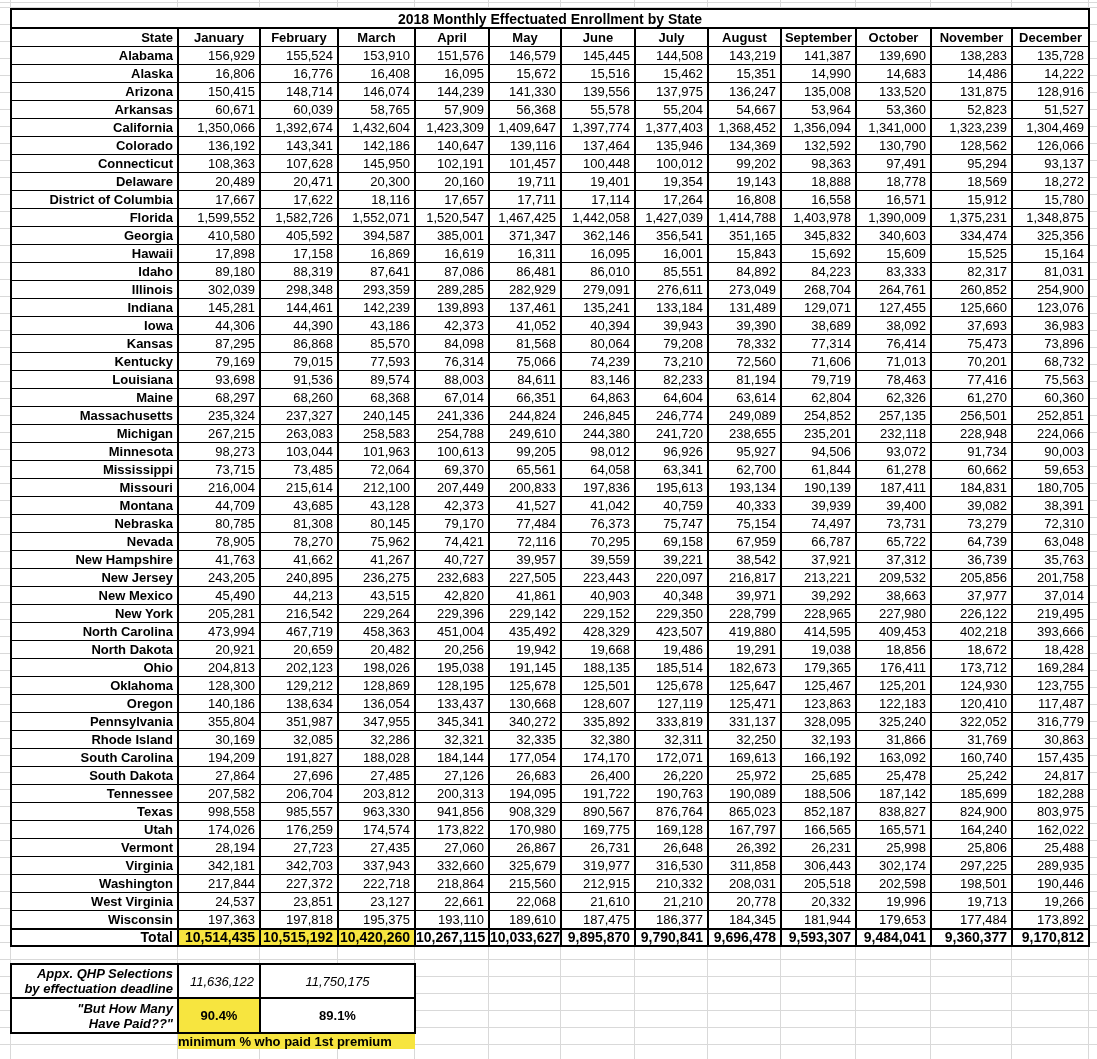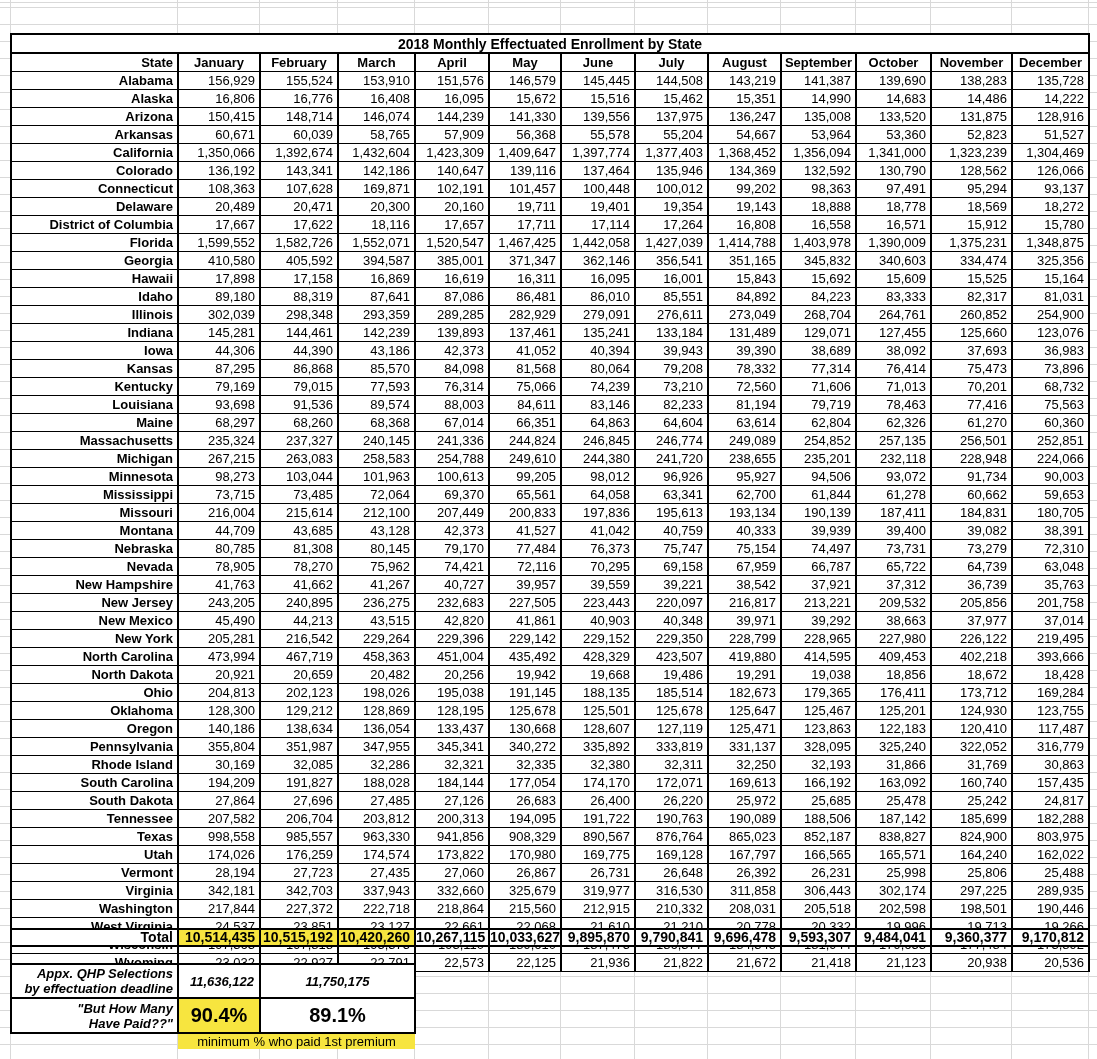--- a/index.html
+++ b/index.html
@@ -11,21 +11,21 @@
     background-image: repeating-linear-gradient(to bottom, #d9d9d9 0, #d9d9d9 1px, transparent 1px, transparent 17px);
     background-position: 0 7px;
     font-family:"Liberation Sans","DejaVu Sans",sans-serif;
     overflow:hidden;
   }
   .vline { position:absolute; top:0; bottom:0; width:1px; background:#d9d9d9; z-index:0; }
   table { border-collapse:collapse; table-layout:fixed; position:absolute; z-index:1; }
   td, th { overflow:hidden; white-space:nowrap; }
 
   
-  .main { left:10px; top:8px; width:1078px;margin-top:25px; }
+  .main { left:10px; top:8px; width:1078px; }
   .main th, .main td {
     border-left:2px solid #000; border-right:2px solid #000;
     border-top:1px solid #000; border-bottom:1px solid #000;
     height:17px; padding:0; font-size:13px; line-height:16px; background:#fff;
   }
   .main .title {
     border:2px solid #000; font-size:14px; font-weight:bold; text-align:center;
   }
   .c-state { text-align:right; font-weight:bold; padding-right:4px !important; }
   .c-month { text-align:center; font-weight:bold; }
@@ -35,26 +35,26 @@
   .totals { left:10px; top:928px; width:1078px; }
   .totals th, .totals td {
     border:2px solid #000; height:15px; padding:0 4px 0 0;
     font-size:14px; font-weight:bold; text-align:right; line-height:15px; background:#fff;
   }
 
   
   .box { left:10px; top:963px; width:404px; }
   .box th, .box td { border:2px solid #000; padding:0; background:#fff; font-size:13px; }
   .box .lbl { font-weight:bold; font-style:italic; text-align:right; padding-right:4px; line-height:15px; height:32px; }
-  .box .ital { font-weight:bold; font-style:italic; }
+  .box .ital { font-weight:normal; font-style:italic; }
   .box .r { text-align:right; padding-right:5px; }
   .box .ctr { text-align:center; }
-  .box .pct { font-weight:bold; font-size:20px; text-align:center; height:33px; }
+  .box .pct { font-weight:bold; font-size:13px; text-align:center; height:33px; }
   .box .noborder { border:none; background:transparent; }
-  .box .footnote { border:none; font-weight:normal; text-align:center; height:14px; line-height:15px; }
+  .box .footnote { border:none; font-weight:bold; text-align:left; height:14px; line-height:15px; }
 
   .hl { background:var(--hl,#F7E53F) !important; }
 </style>
 </head>
 <body>
 
 <div class="sheet" style="--hl: #F7E53F;">
 
   <table class="main">
     <colgroup>
@@ -180,21 +180,21 @@
           <td class="c-num">134,369</td>
           <td class="c-num">132,592</td>
           <td class="c-num">130,790</td>
           <td class="c-num">128,562</td>
           <td class="c-num">126,066</td>
         </tr>
         <tr>
           <th class="c-state">Connecticut</th>
           <td class="c-num">108,363</td>
           <td class="c-num">107,628</td>
-          <td class="c-num">169,871</td>
+          <td class="c-num">145,950</td>
           <td class="c-num">102,191</td>
           <td class="c-num">101,457</td>
           <td class="c-num">100,448</td>
           <td class="c-num">100,012</td>
           <td class="c-num">99,202</td>
           <td class="c-num">98,363</td>
           <td class="c-num">97,491</td>
           <td class="c-num">95,294</td>
           <td class="c-num">93,137</td>
         </tr>

